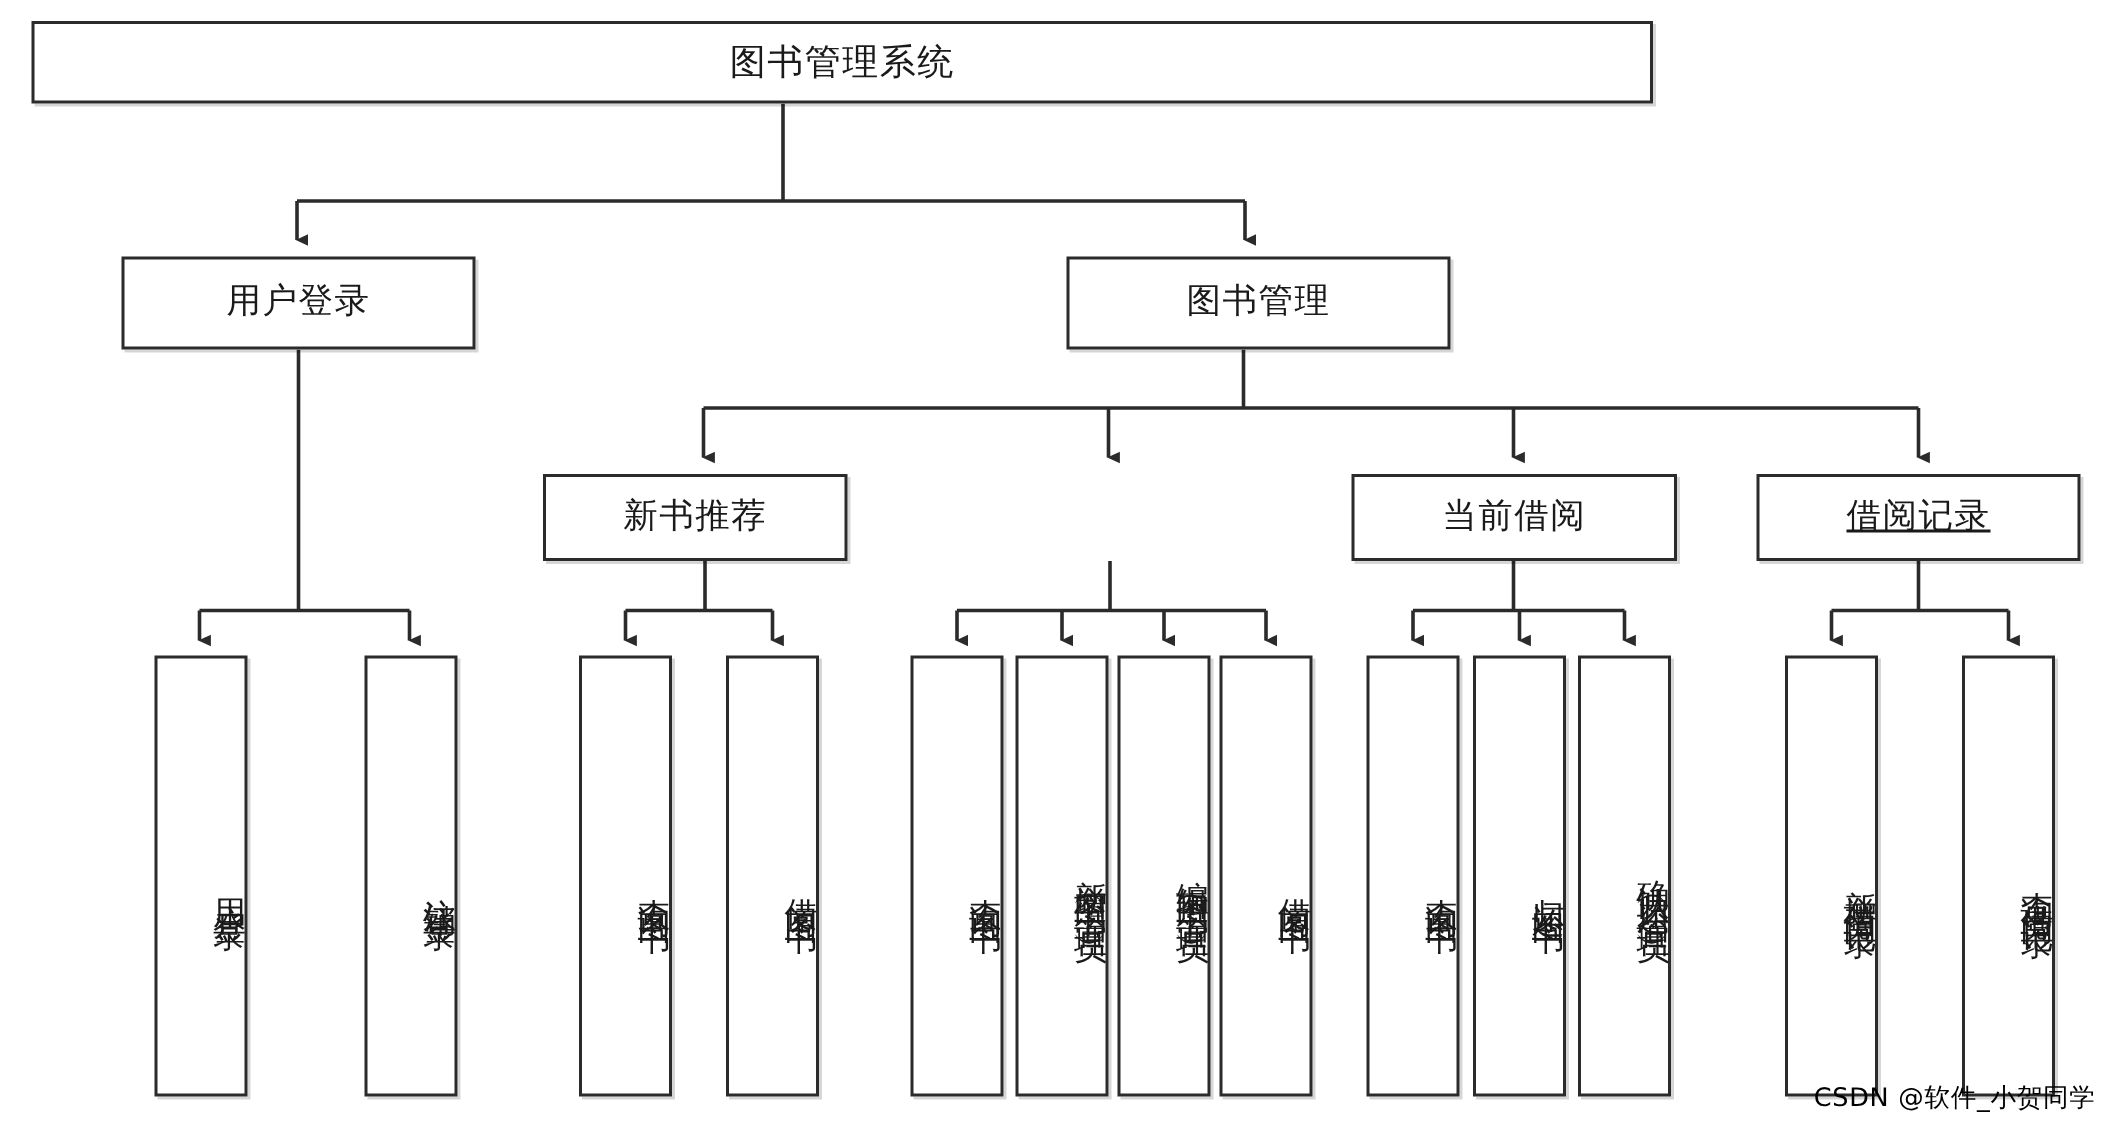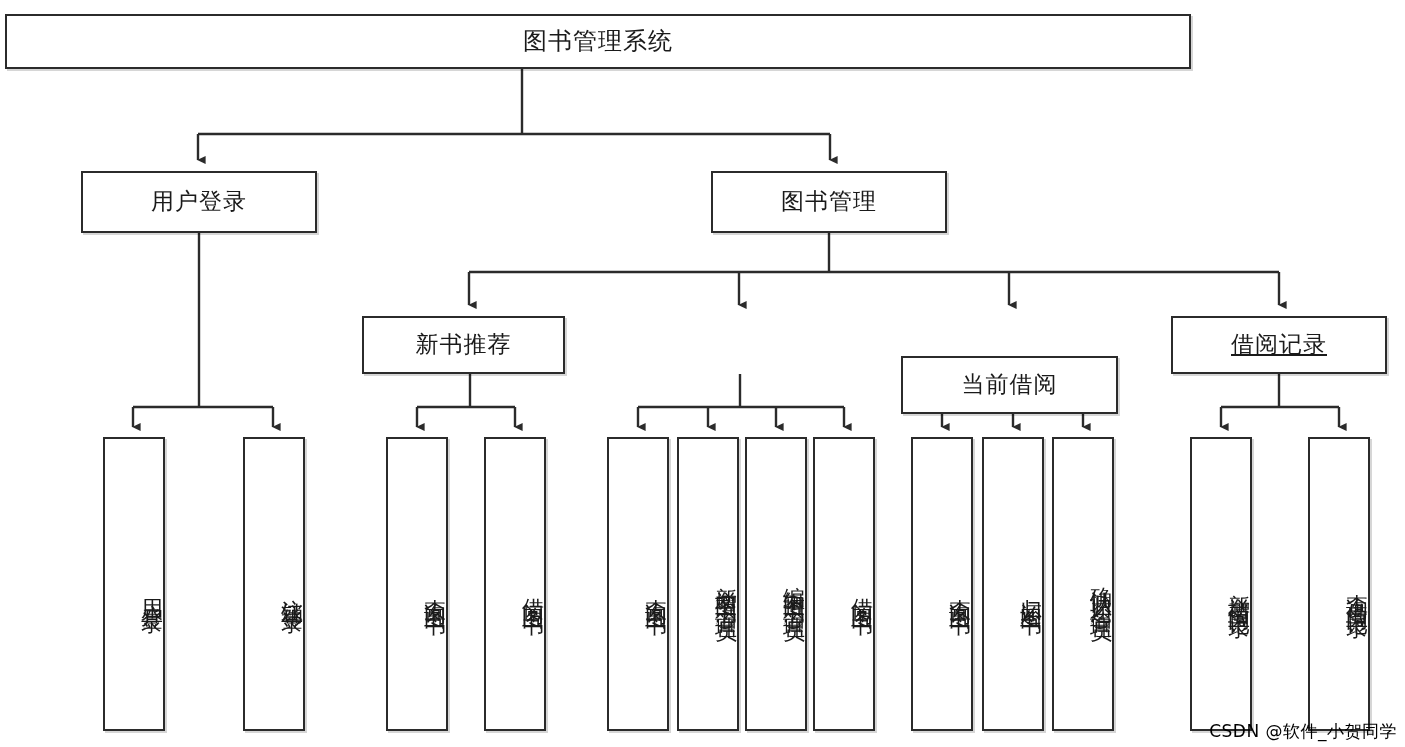--- a/index.html
+++ b/index.html
@@ -119,35 +119,35 @@
       <path d="M1013,407 L1013,427" marker-end="url(#arrow)"></path>
       <path d="M1083,407 L1083,427" marker-end="url(#arrow)"></path>
 
       <path d="M1279,374 L1279,407"></path>
       <path d="M1221,407 L1339,407"></path>
       <path d="M1221,407 L1221,427" marker-end="url(#arrow)"></path>
       <path d="M1339,407 L1339,427" marker-end="url(#arrow)"></path>
     </g>
   </svg>
 
-  <div class="node horizontal root" style="left:5px; top:14px; width:1186px; height:55px;">
+  <div class="node horizontal root" style="left:21px; top:14px; width:1081px; height:55px;">
     <span class="node-label">图书管理系统</span>
   </div>
 
   <div class="node horizontal" style="left:81px; top:171px; width:236px; height:62px;">
     <span class="node-label">用户登录</span>
   </div>
-  <div class="node horizontal" style="left:711px; top:171px; width:236px; height:62px;">
+  <div class="node horizontal" style="left:711px; top:171px; width:256px; height:62px;">
     <span class="node-label">图书管理</span>
   </div>
 
   <div class="node horizontal" style="left:362px; top:316px; width:203px; height:58px;">
     <span class="node-label">新书推荐</span>
   </div>
-  <div class="node horizontal" style="left:901px; top:316px; width:217px; height:58px;margin-top:40px;">
+  <div class="node horizontal" style="left:901px; top:316px; width:217px; height:58px;">
     <span class="node-label">当前借阅</span>
   </div>
   <div class="node horizontal" style="left:1171px; top:316px; width:216px; height:58px;text-decoration:underline;">
     <span class="node-label">借阅记录</span>
   </div>
 
   <div class="node vertical" style="left:103px; top:437px; width:62px; height:294px;">
     <span class="node-label">用户登录</span>
   </div>
   <div class="node vertical" style="left:243px; top:437px; width:62px; height:294px;">

